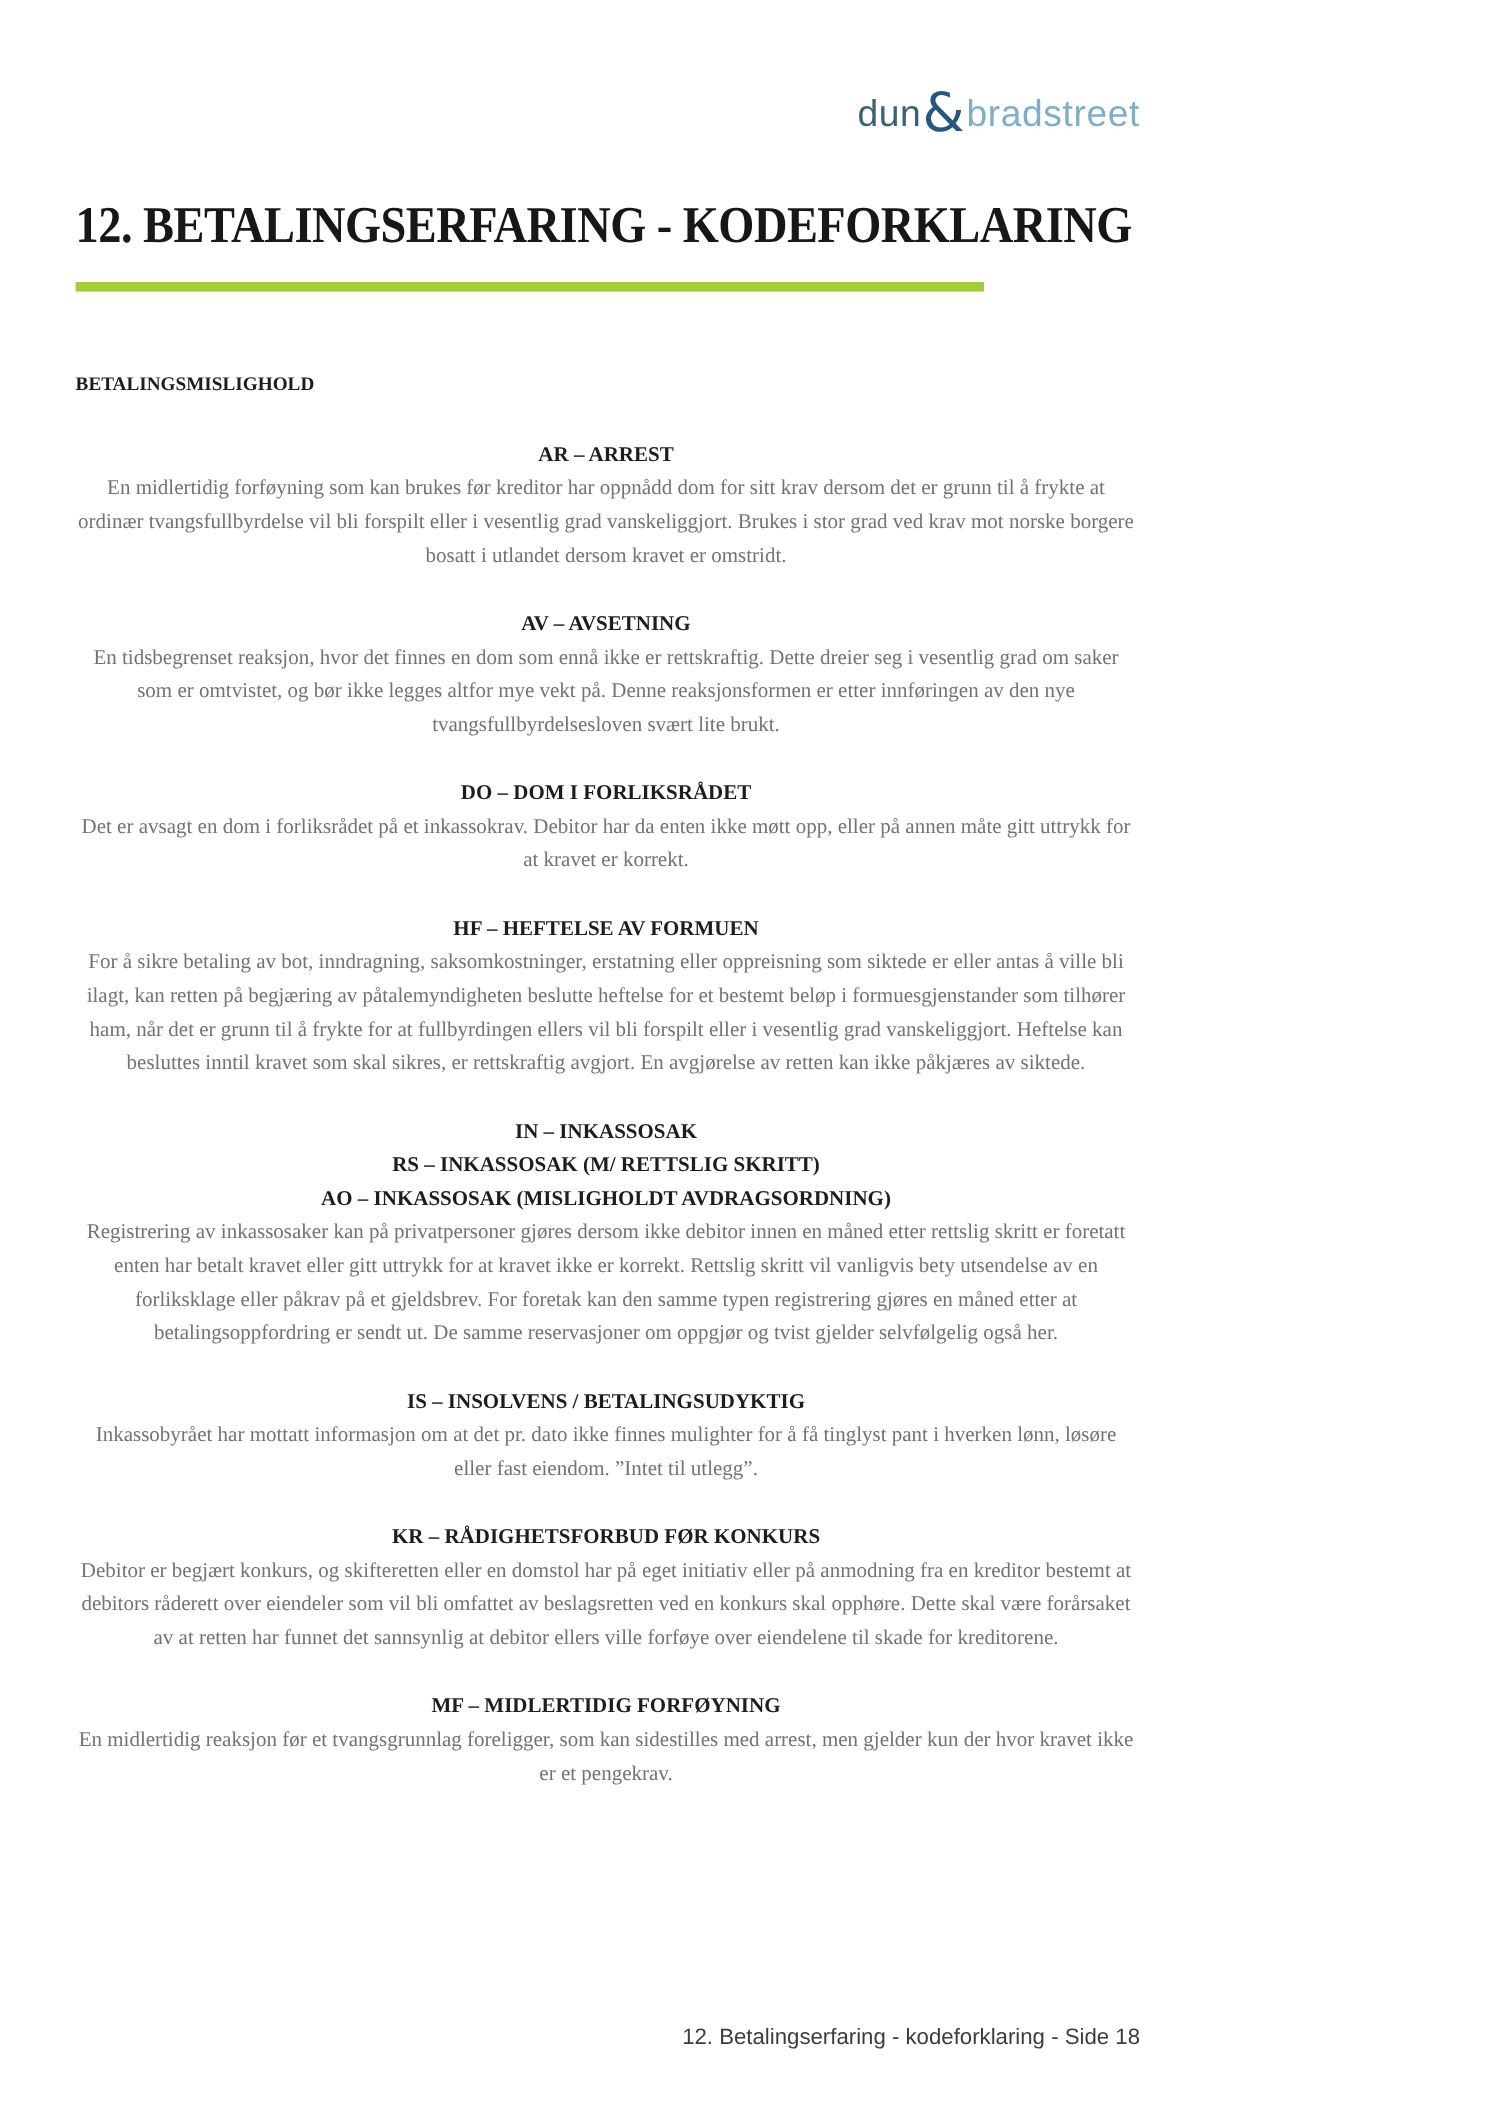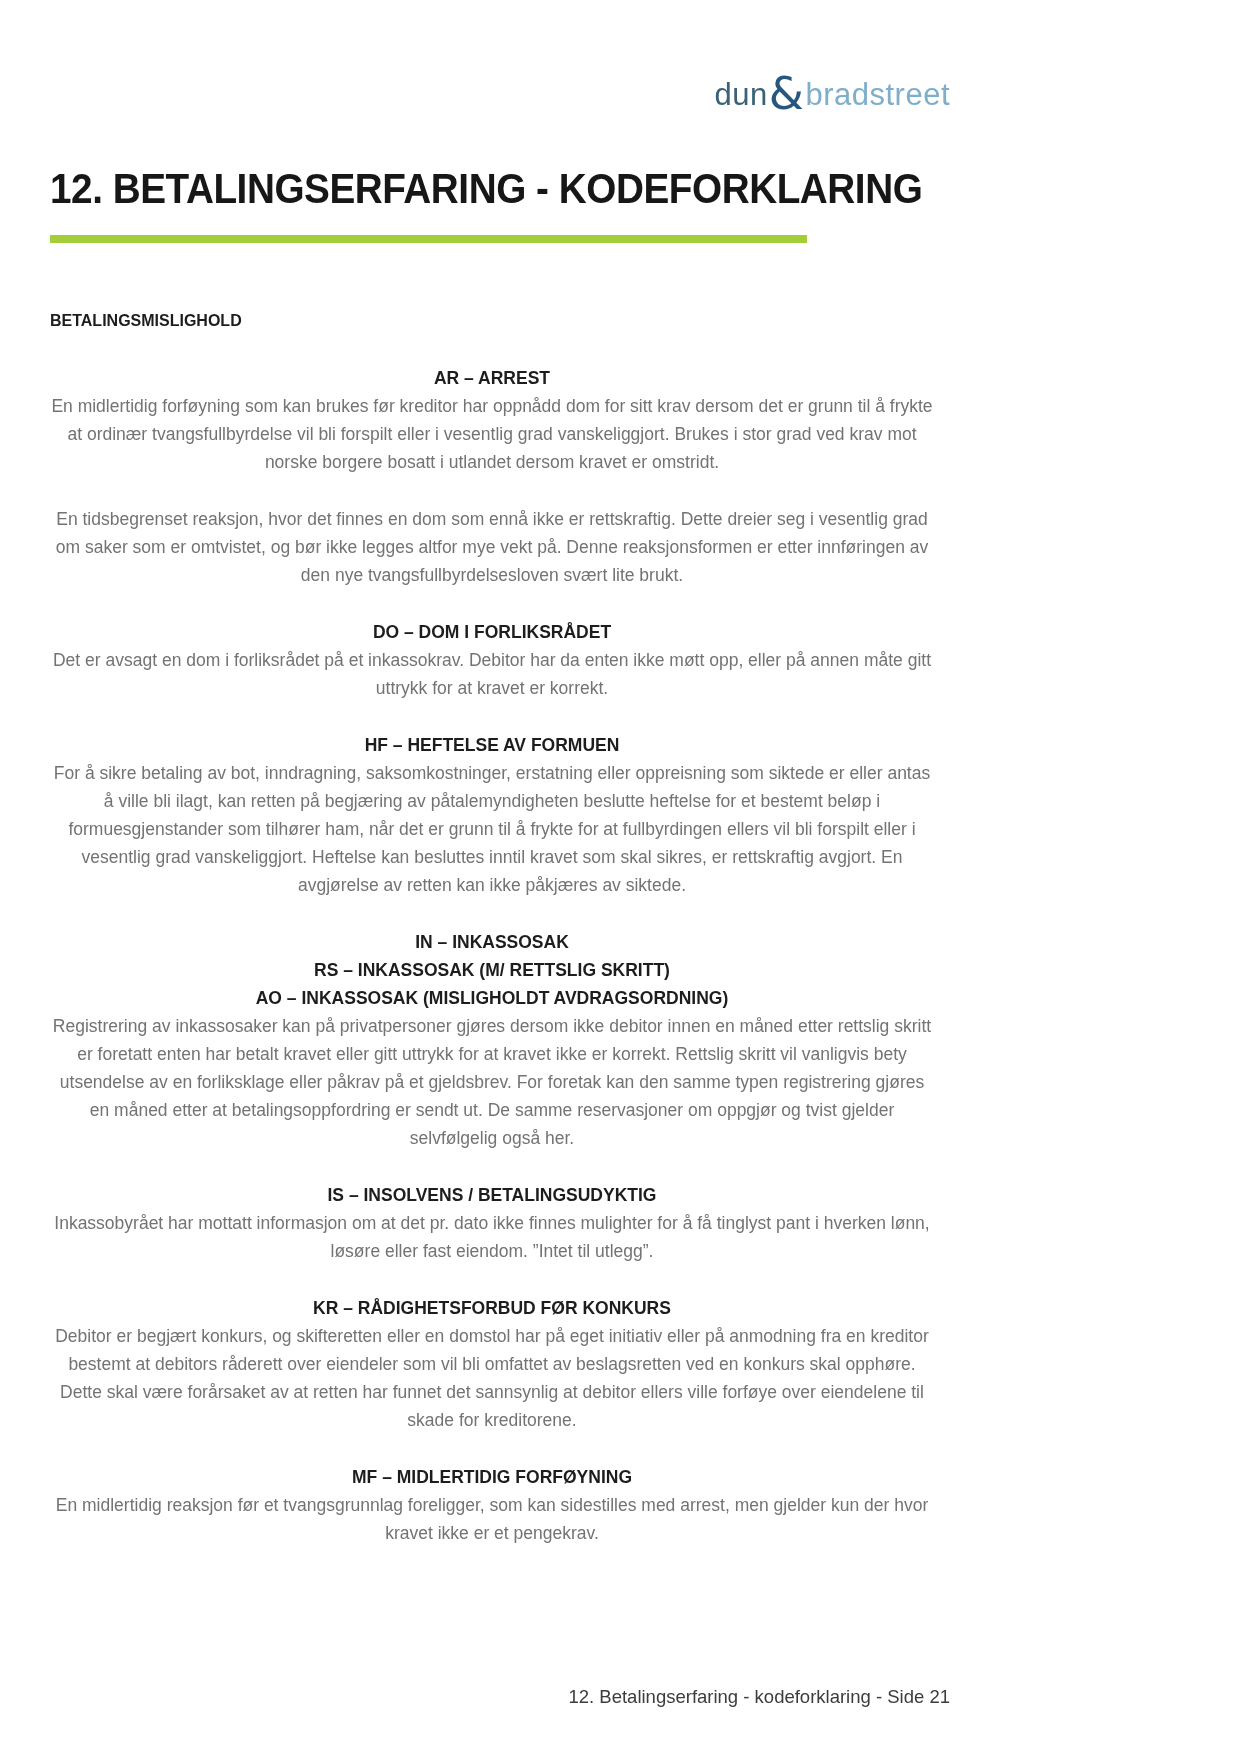--- a/index.html
+++ b/index.html
@@ -30,23 +30,24 @@
     font-family: "DejaVu Sans", sans-serif;
     position: relative;
     top: 4px;
     margin: 0 1px;
   }
   .logo .logo-brad { color: #7FAECB; }
 
   
   .content {
     position: absolute;
-    left: 50px;
+    left: 63px;
     top: 164px;
     width: 884px;
+    font-family: Liberation Serif, serif;
   }
   h1.doc-title {
     margin: 0;
     font-size: 43px;
     font-weight: bold;
     letter-spacing: -0.5px;
     color: #171717;
     transform: scaleX(0.90);
     transform-origin: left center;
     white-space: nowrap;
@@ -105,20 +106,21 @@
     <div class="accent-rule"></div>
 
     <h2 class="category">BETALINGSMISLIGHOLD</h2>
 
     <section class="entry">
       <h3>AR – ARREST</h3>
       <p>En midlertidig forføyning som kan brukes før kreditor har oppnådd dom for sitt krav dersom det er grunn til å frykte at ordinær tvangsfullbyrdelse vil bli forspilt eller i vesentlig grad vanskeliggjort. Brukes i stor grad ved krav mot norske borgere bosatt i utlandet dersom kravet er omstridt.</p>
     </section>
 
     <section class="entry">
+      <h3>AV – AVSETNING</h3>
       <p>En tidsbegrenset reaksjon, hvor det finnes en dom som ennå ikke er rettskraftig. Dette dreier seg i vesentlig grad om saker som er omtvistet, og bør ikke legges altfor mye vekt på. Denne reaksjonsformen er etter innføringen av den nye tvangsfullbyrdelsesloven svært lite brukt.</p>
     </section>
 
     <section class="entry">
       <h3>DO – DOM I FORLIKSRÅDET</h3>
       <p>Det er avsagt en dom i forliksrådet på et inkassokrav. Debitor har da enten ikke møtt opp, eller på annen måte gitt uttrykk for at kravet er korrekt.</p>
     </section>
 
     <section class="entry">
       <h3>HF – HEFTELSE AV FORMUEN</h3>
@@ -141,15 +143,15 @@
       <h3>KR – RÅDIGHETSFORBUD FØR KONKURS</h3>
       <p>Debitor er begjært konkurs, og skifteretten eller en domstol har på eget initiativ eller på anmodning fra en kreditor bestemt at debitors råderett over eiendeler som vil bli omfattet av beslagsretten ved en konkurs skal opphøre. Dette skal være forårsaket av at retten har funnet det sannsynlig at debitor ellers ville forføye over eiendelene til skade for kreditorene.</p>
     </section>
 
     <section class="entry">
       <h3>MF – MIDLERTIDIG FORFØYNING</h3>
       <p>En midlertidig reaksjon før et tvangsgrunnlag foreligger, som kan sidestilles med arrest, men gjelder kun der hvor kravet ikke er et pengekrav.</p>
     </section>
   </div>
 
-  <div class="page-footer">12. Betalingserfaring - kodeforklaring - Side 21</div>
+  <div class="page-footer">12. Betalingserfaring - kodeforklaring - Side 18</div>
 
 </div>
 
 </body></html>

